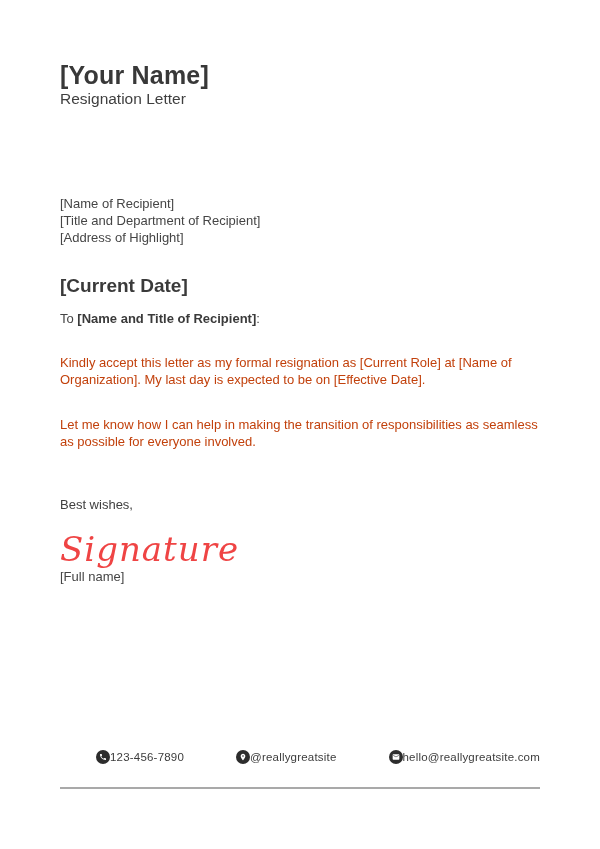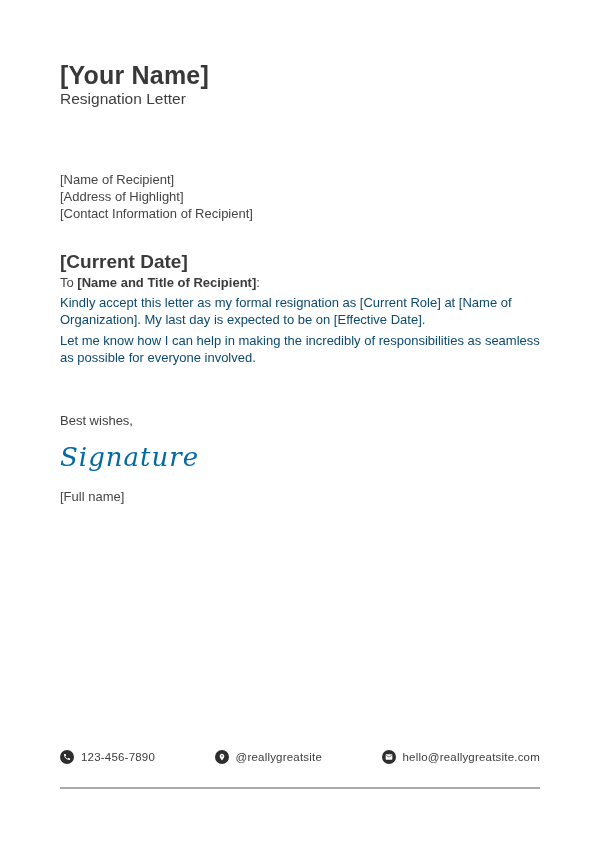--- a/index.html
+++ b/index.html
@@ -22,81 +22,82 @@
     color: #383838;
     line-height: 27px;
     letter-spacing: 0.2px;
   }
   .subtitle {
     font-size: 15.5px;
     color: #3f3f3f;
     line-height: 20px;
   }
   .recipient-block {
-    margin-top: 63px;
+    margin-top: 87px;
     font-size: 13px;
     line-height: 16.8px;
     color: #454545;
   }
   .date-line {
     margin-top: 31px;
     font-size: 19px;
     font-weight: 700;
     color: #3a3a3a;
     line-height: 17px;
   }
   .salutation {
-    margin-top: 4px;
+    margin-top: 16px;
     font-size: 13px;
     line-height: 17px;
     color: #454545;
   }
   .salutation .bold { font-weight: 700; color: #3a3a3a; }
   .body-paragraph {
-    margin-top: 4px;
+    margin-top: 28px;
     font-size: 13px;
     line-height: 16.8px;
-    color: #0c4a6e;
+    color: #c2410c;
     max-width: 482px;
   }
   .closing { margin-top: 45px; }
   .valediction {
     font-size: 13px;
     line-height: 17px;
     color: #404040;
   }
   .signature-script {
-    margin-top: 10px;
+    margin-top: 18px;
     font-family: "DejaVu Serif", "Liberation Serif", serif;
     font-style: italic;
     font-weight: 400;
-    font-size: 26px;
+    font-size: 34px;
     line-height: 36px;
-    color: #0369a1;
+    color: #ef4444;
     letter-spacing: 1px;
   }
   .full-name {
-    margin-top: 13px;
+    margin-top: 1px;
     font-size: 13px;
     line-height: 17px;
     color: #454545;
   }
   .contact-footer {
     position: absolute;
     left: 60px;
     right: 60px;
     top: 750px;
     display: flex;
     justify-content: space-between;
     align-items: center;
   }
   .contact-item {
     display: flex;
     align-items: center;
-    gap: 7px;
+    gap: 0;
+    margin-left: 36px;
   }
   .icon-circle {
     width: 14px;
     height: 14px;
     border-radius: 50%;
     background: #2d2d2d;
     display: inline-flex;
     align-items: center;
     justify-content: center;
     flex: 0 0 auto;
@@ -119,30 +120,30 @@
 </head>
 <body>
 
 <div class="page">
 
   <h1 class="name-heading">[Your Name]</h1>
   <div class="subtitle">Resignation Letter</div>
 
   <div class="recipient-block">
     <div>[Name of Recipient]</div>
+    <div>[Title and Department of Recipient]</div>
     <div>[Address of Highlight]</div>
-    <div>[Contact Information of Recipient]</div>
   </div>
 
   <div class="date-line">[Current Date]</div>
 
   <div class="salutation"><span>To </span><span class="bold">[Name and Title of Recipient]</span><span>:</span></div>
 
   <p class="body-paragraph">Kindly accept this letter as my formal resignation as [Current Role] at [Name of Organization]. My last day is expected to be on [Effective Date].</p>
-  <p class="body-paragraph">Let me know how I can help in making the incredibly of responsibilities as seamless as possible for everyone involved.</p>
+  <p class="body-paragraph">Let me know how I can help in making the transition of responsibilities as seamless as possible for everyone involved.</p>
 
   <div class="closing">
     <div class="valediction">Best wishes,</div>
     <div class="signature-script">Signature</div>
     <div class="full-name">[Full name]</div>
   </div>
 
   <div class="contact-footer">
     <div class="contact-item">
       <span class="icon-circle">

